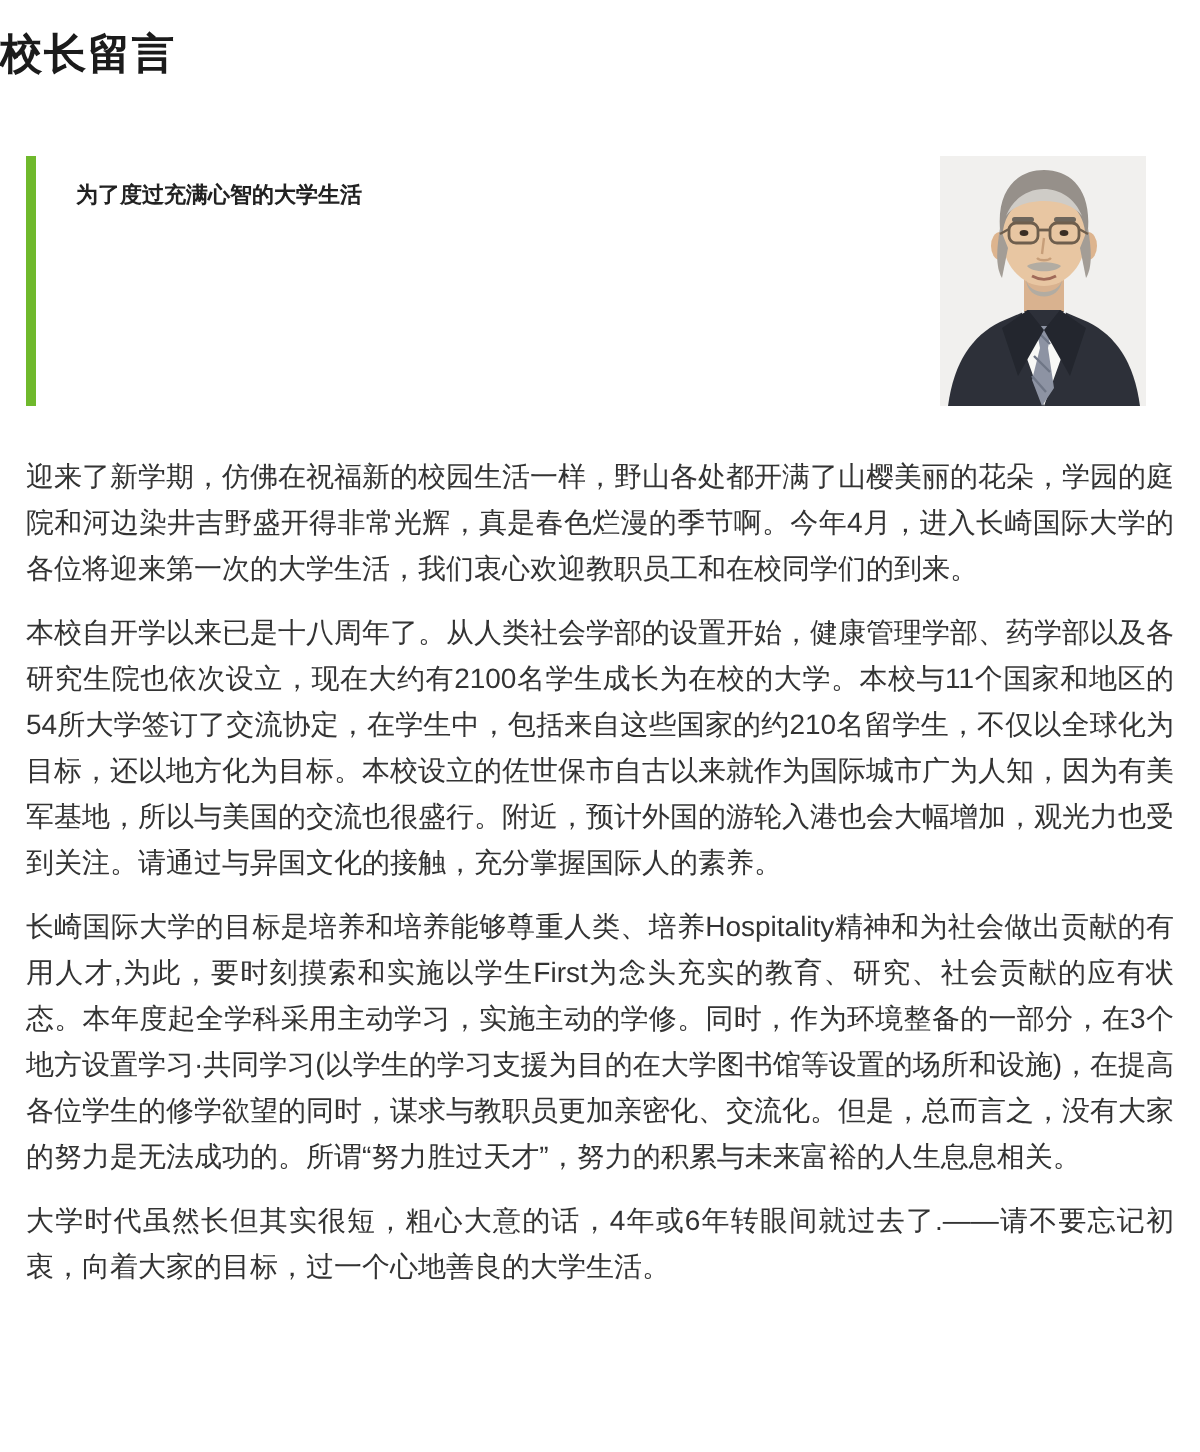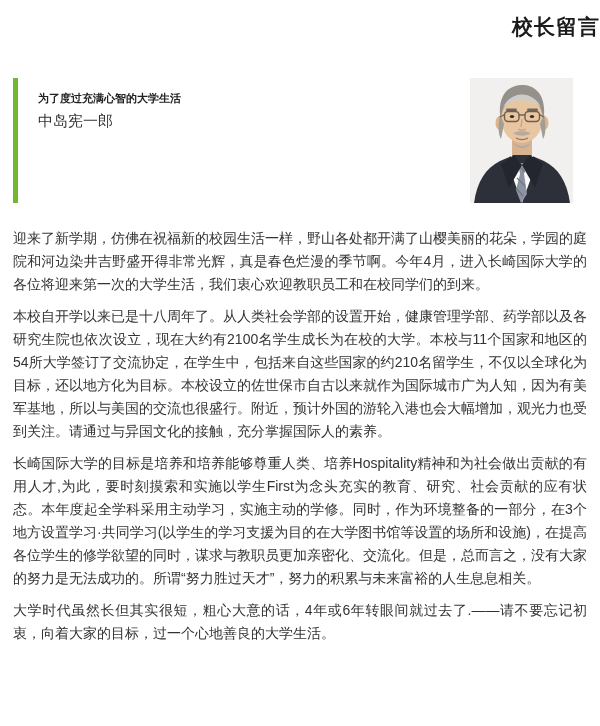--- a/index.html
+++ b/index.html
@@ -6,21 +6,21 @@
   html, body {
     width: 600px;
     background: #ffffff;
     font-family: "Liberation Sans", "DejaVu Sans", sans-serif;
   }
   body { height: 726px; overflow: hidden; }
   .page { width: 600px; padding: 0; }
 
   .page-title {
     margin-top: 13px;
-    text-align: right;
+    text-align: left;
     font-size: 21px;
     font-weight: bold;
     color: #1b1b1b;
     letter-spacing: 1px;
   }
 
   .message-header {
     position: relative;
     margin: 37px 13px 0 13px;
     border-left: 5px solid #6fb92c;
@@ -67,21 +67,20 @@
 </head>
 <body>
 
 <div class="page">
 
   <h1 class="page-title">校长留言</h1>
 
   <section class="message-header">
     <div class="header-text">
       <h2 class="message-heading">为了度过充满心智的大学生活</h2>
-      <div class="president-name">中岛宪一郎</div>
     </div>
 
     <div class="president-photo">
       <svg viewBox="0 0 103 125" width="103" height="125" xmlns="http://www.w3.org/2000/svg">
         <rect width="103" height="125" fill="#f1f0ee"></rect>
 
         <rect x="42" y="56" width="20" height="26" fill="#d9b28f"></rect>
 
         <path d="M4,125 C7,103 16,90 30,83 L44,77 L60,77 L74,83 C88,90 97,103 100,125 Z" fill="#2d3039"></path>
 

